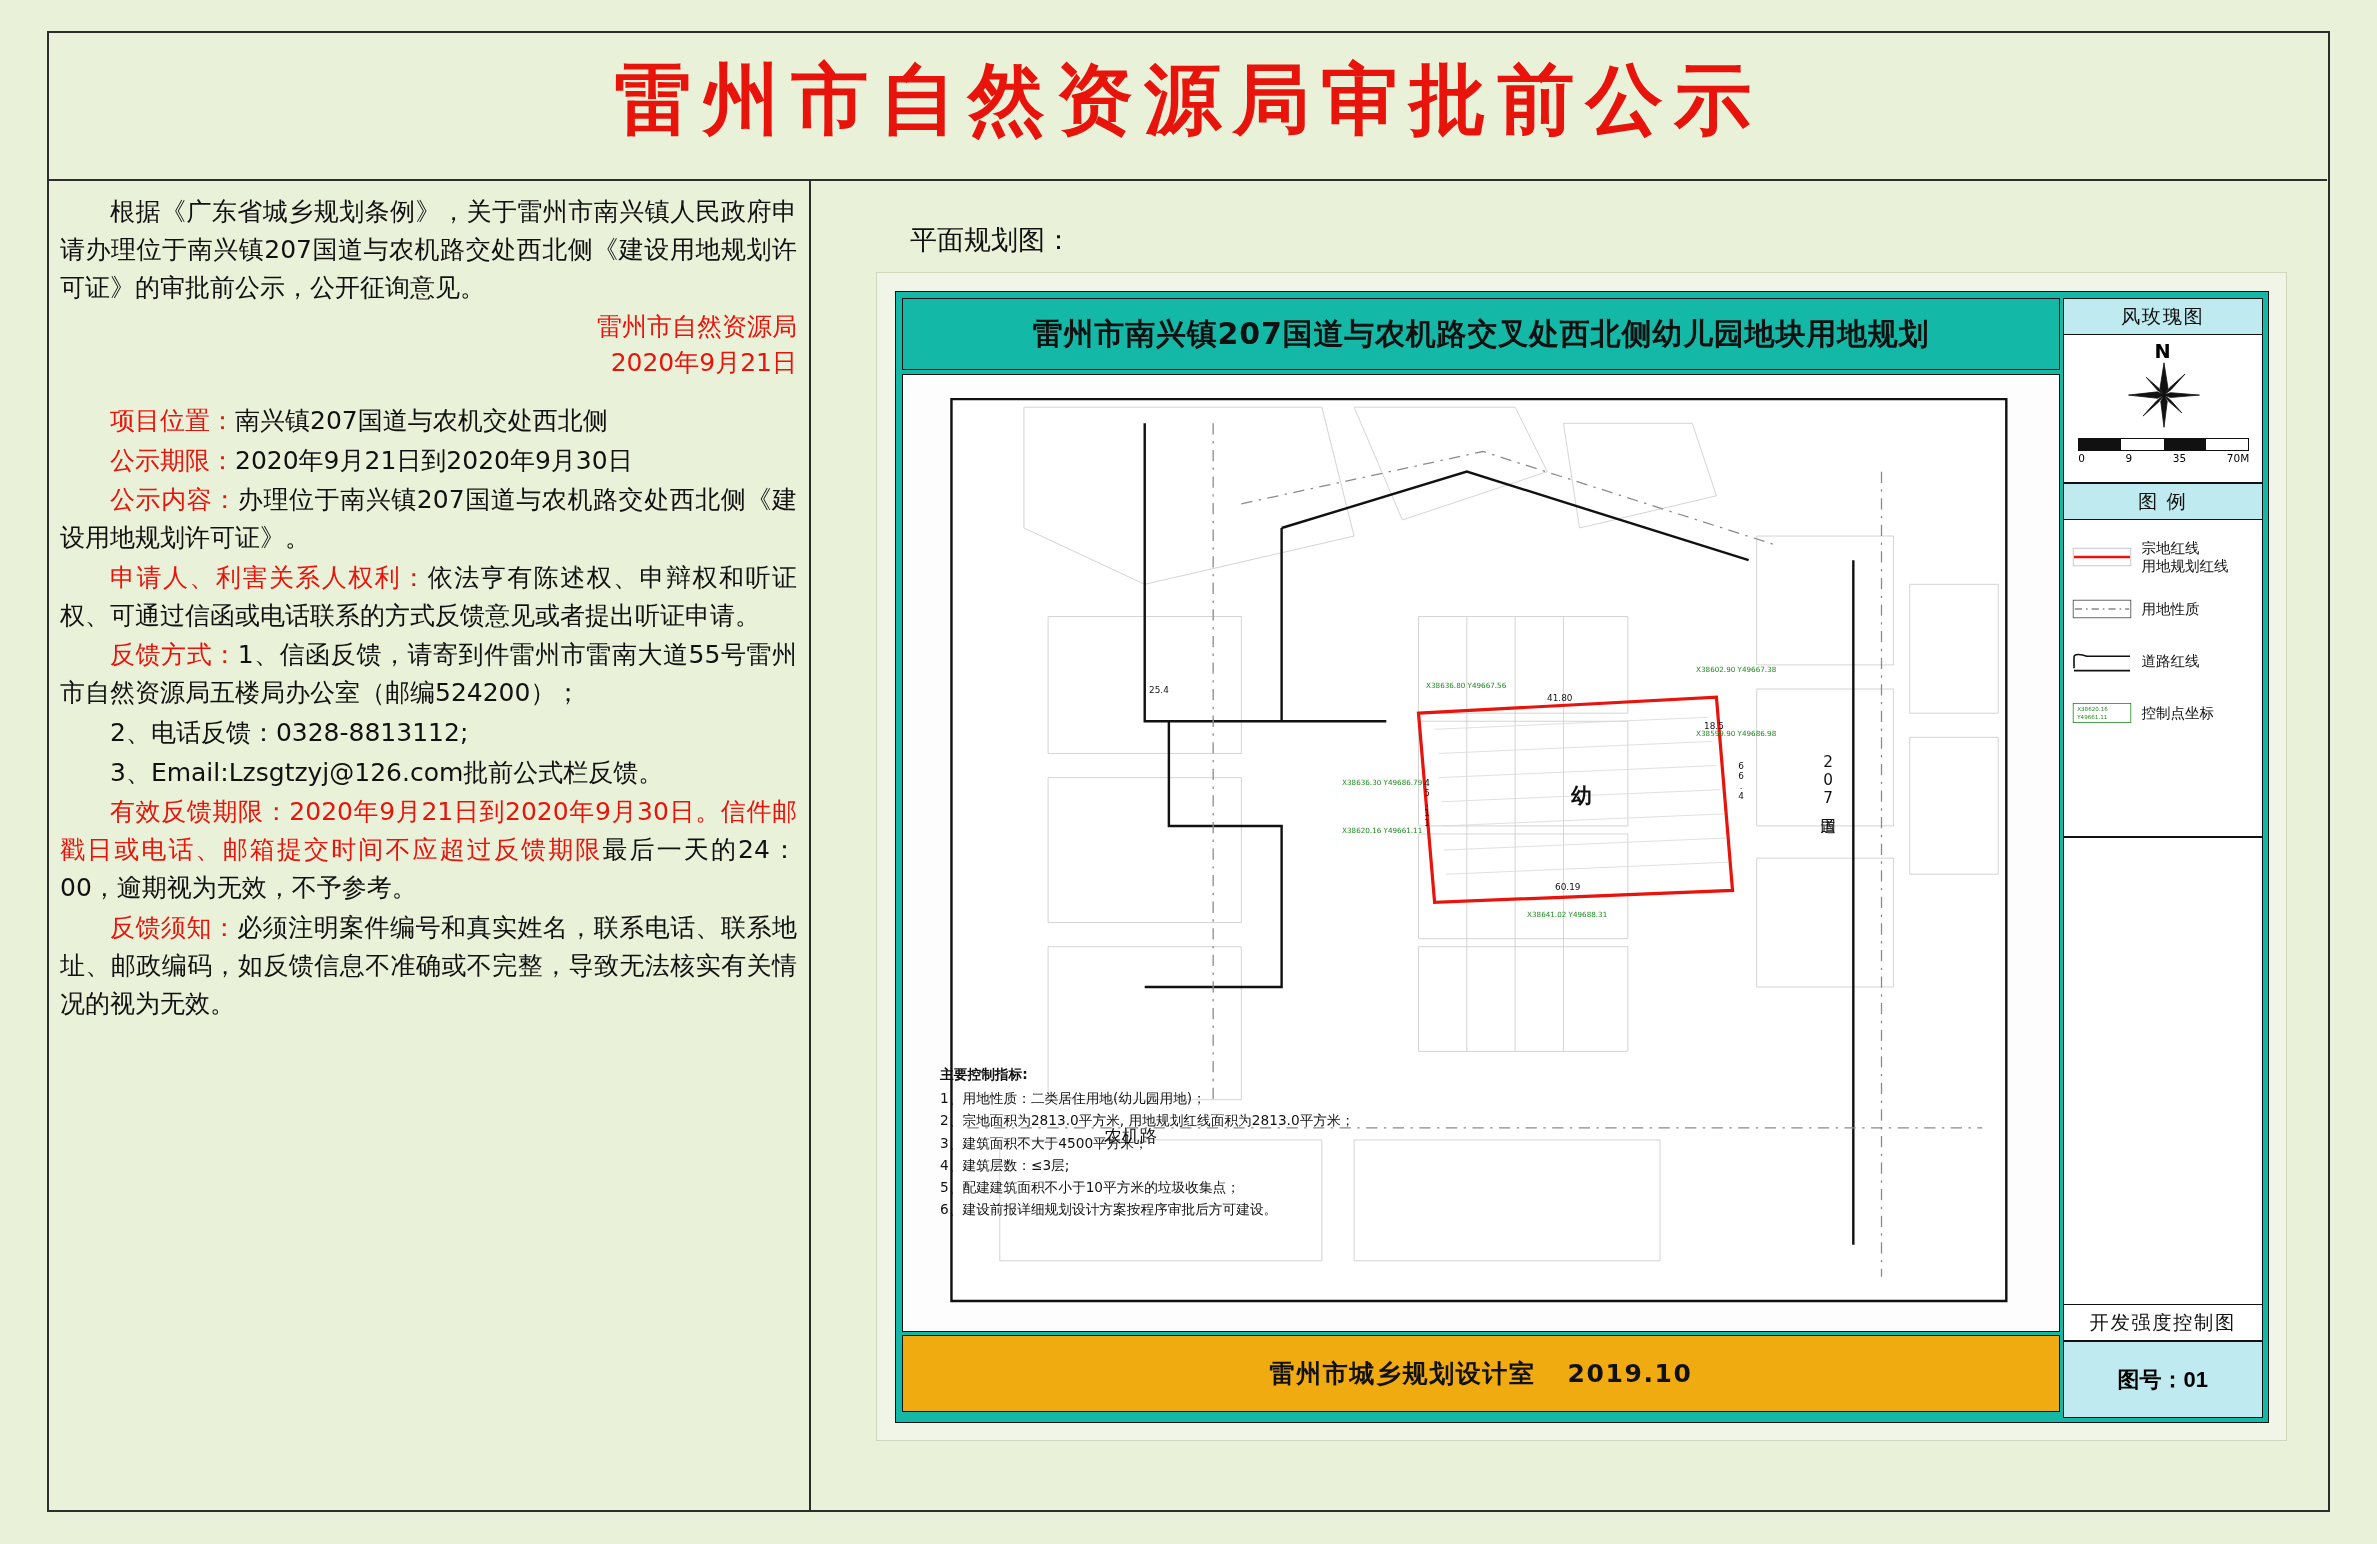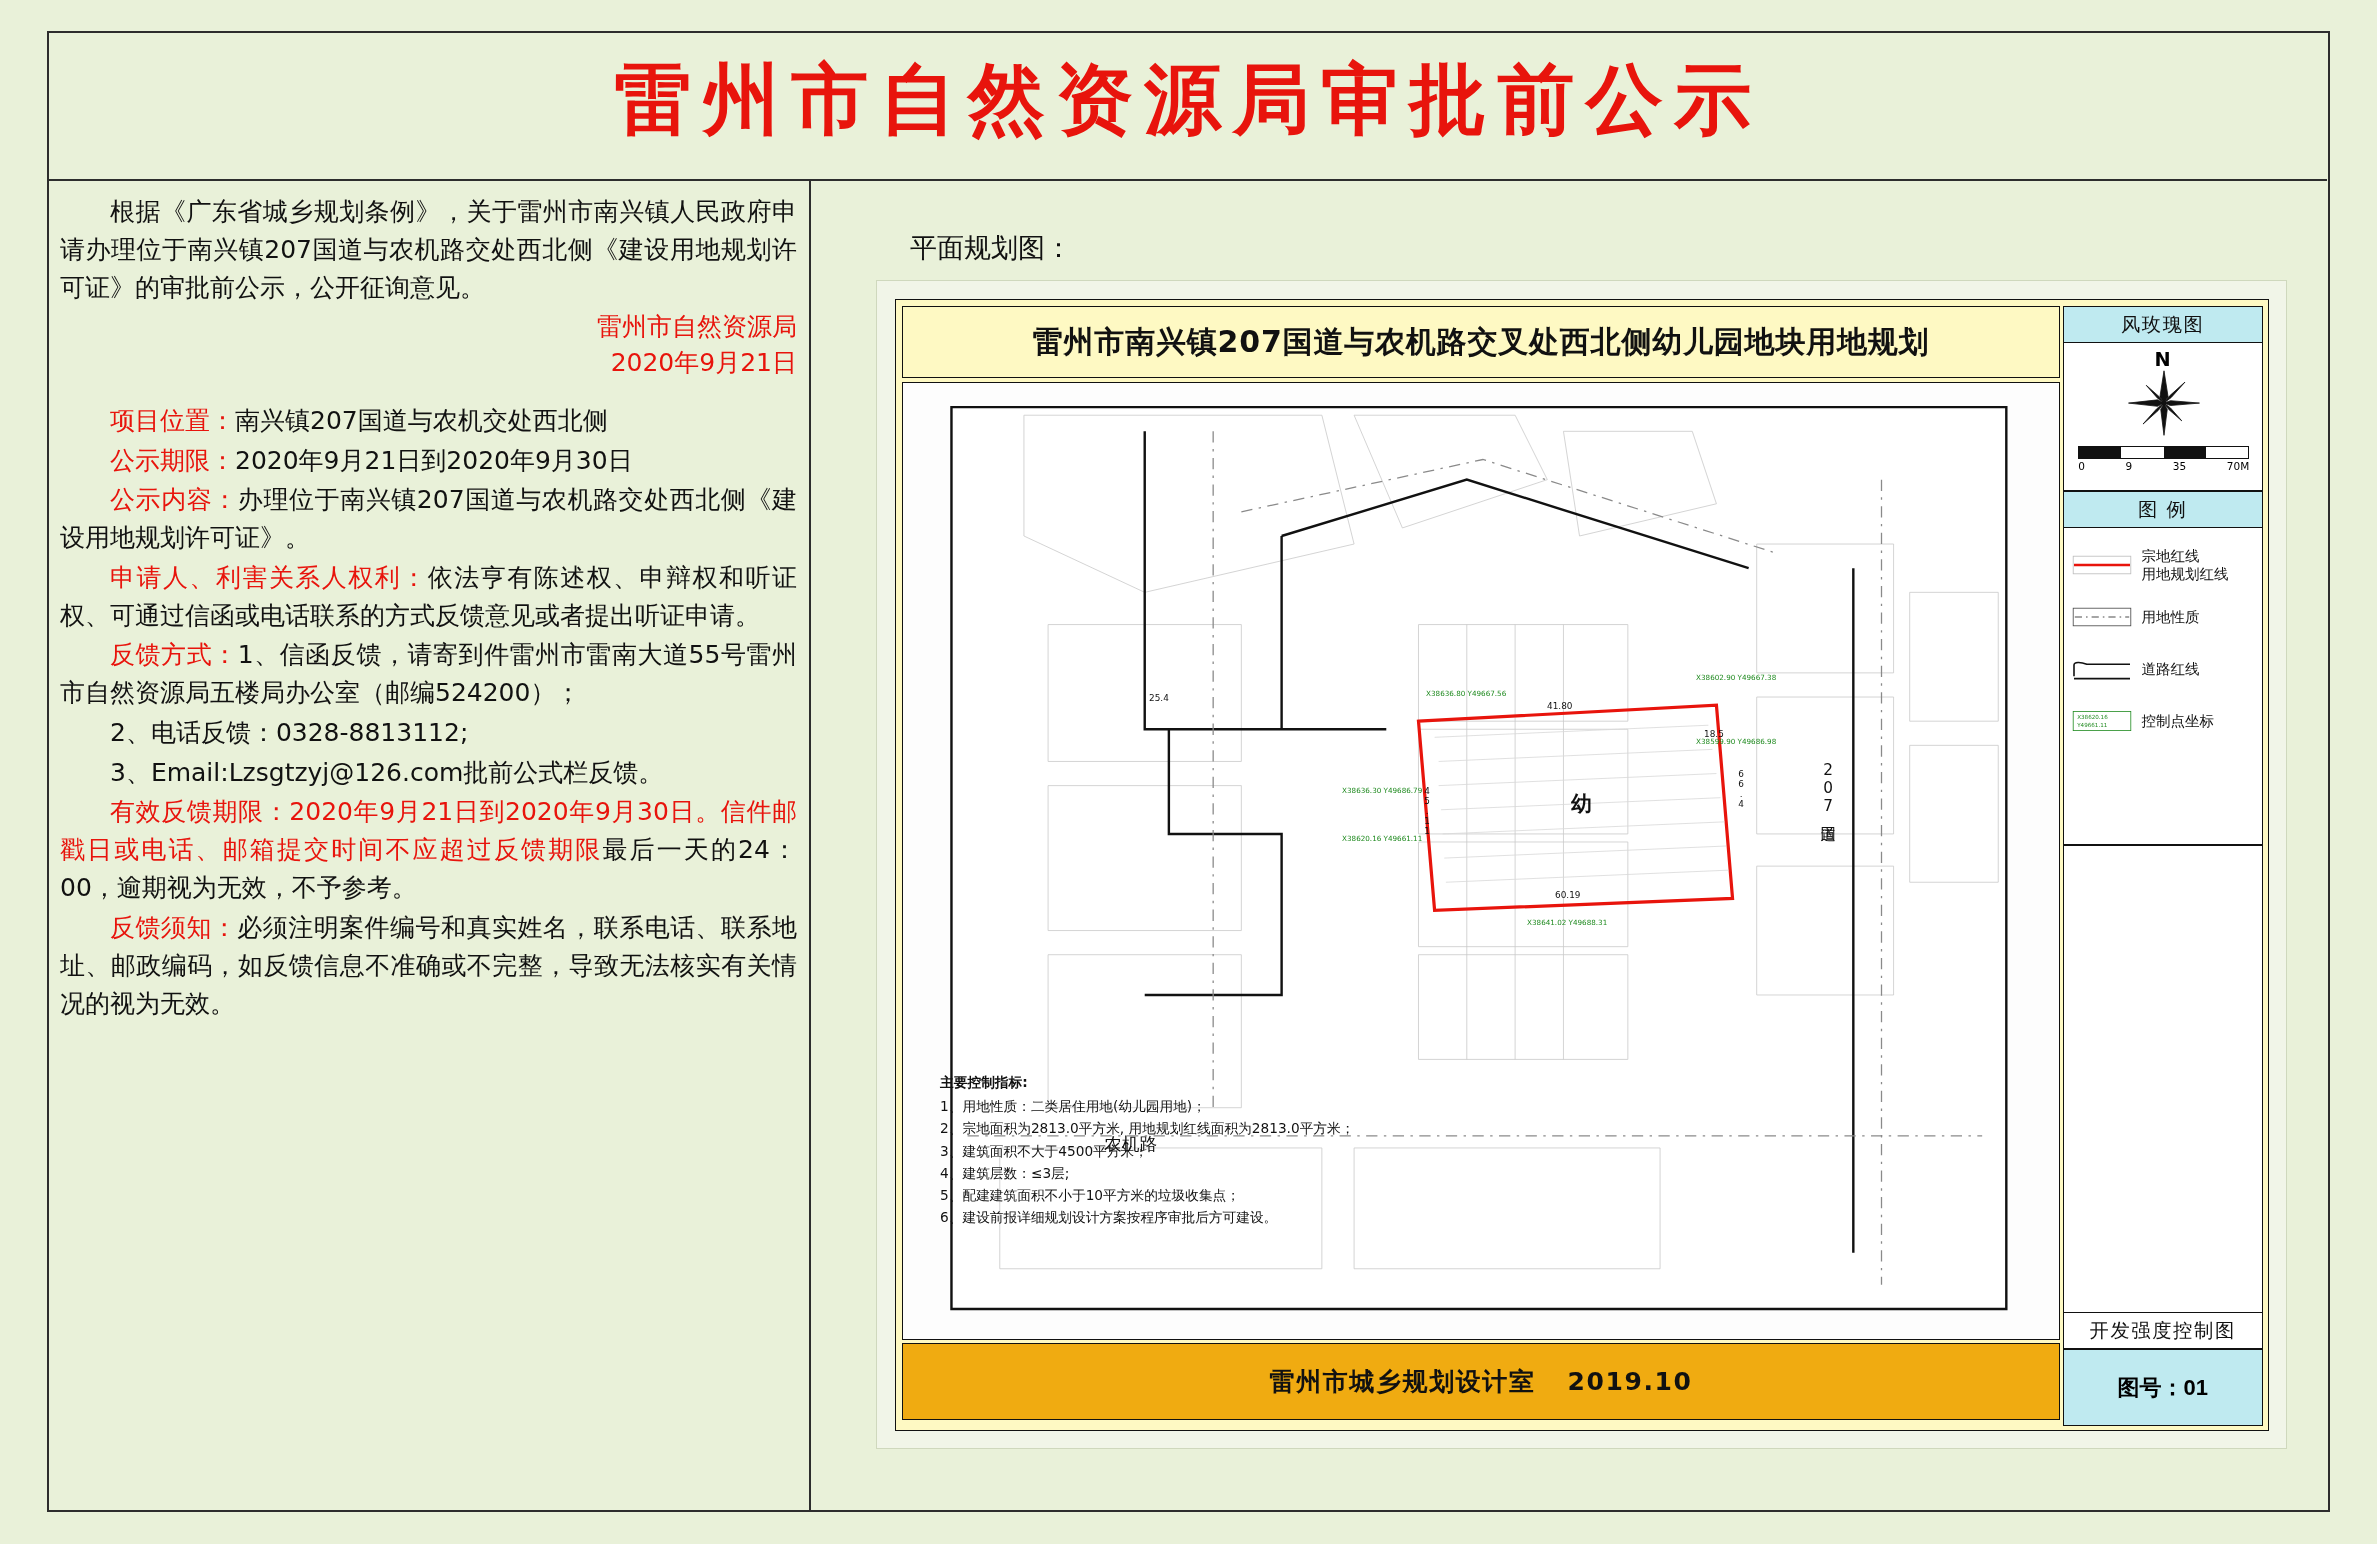--- a/index.html
+++ b/index.html
@@ -46,33 +46,33 @@
   .sig {
     text-align:right; color:#e8140c; margin-top:1.6px; line-height:1.45;
   }
   .red { color:#e8140c; }
   .blk { color:#111; }
   .gap { height:21px; }
   .label-red { color:#e8140c; }
 
   
   .right-col {
-    position:absolute; left:821px; top:199px; width:1497px; height:1312px;
+    position:absolute; left:821px; top:191px; width:1497px; height:1312px;
   }
   .plan-label {
     position:absolute; left:89px; top:31px;
     font-size:27px; color:#111; font-family:"DejaVu Sans", sans-serif;
   }
   .drawing-outer {
     position:absolute; left:55px; top:81px; width:1409px; height:1167px;
     background:#f1f5e8; border:0.8px solid #cfd8bd;
   }
   .drawing {
     position:absolute; left:17.7px; top:17.7px; width:1374px; height:1132px;
-    background:#fef9c3; border:1.6px solid #111; box-sizing:border-box;
+    background:#14b8a6; border:1.6px solid #111; box-sizing:border-box;
   }
   .dwg-title {
     position:absolute; left:6.4px; top:6.4px; width:1158px; height:72px;
     border:1.6px solid #111; box-sizing:border-box;
     display:flex; align-items:center; justify-content:center;
     font-size:30px; font-weight:bold; color:#111;
     font-family:"DejaVu Sans", sans-serif; letter-spacing:0.8px;
   }
   .map-area {
     position:absolute; left:6.4px; top:82px; width:1158px; height:958px;

